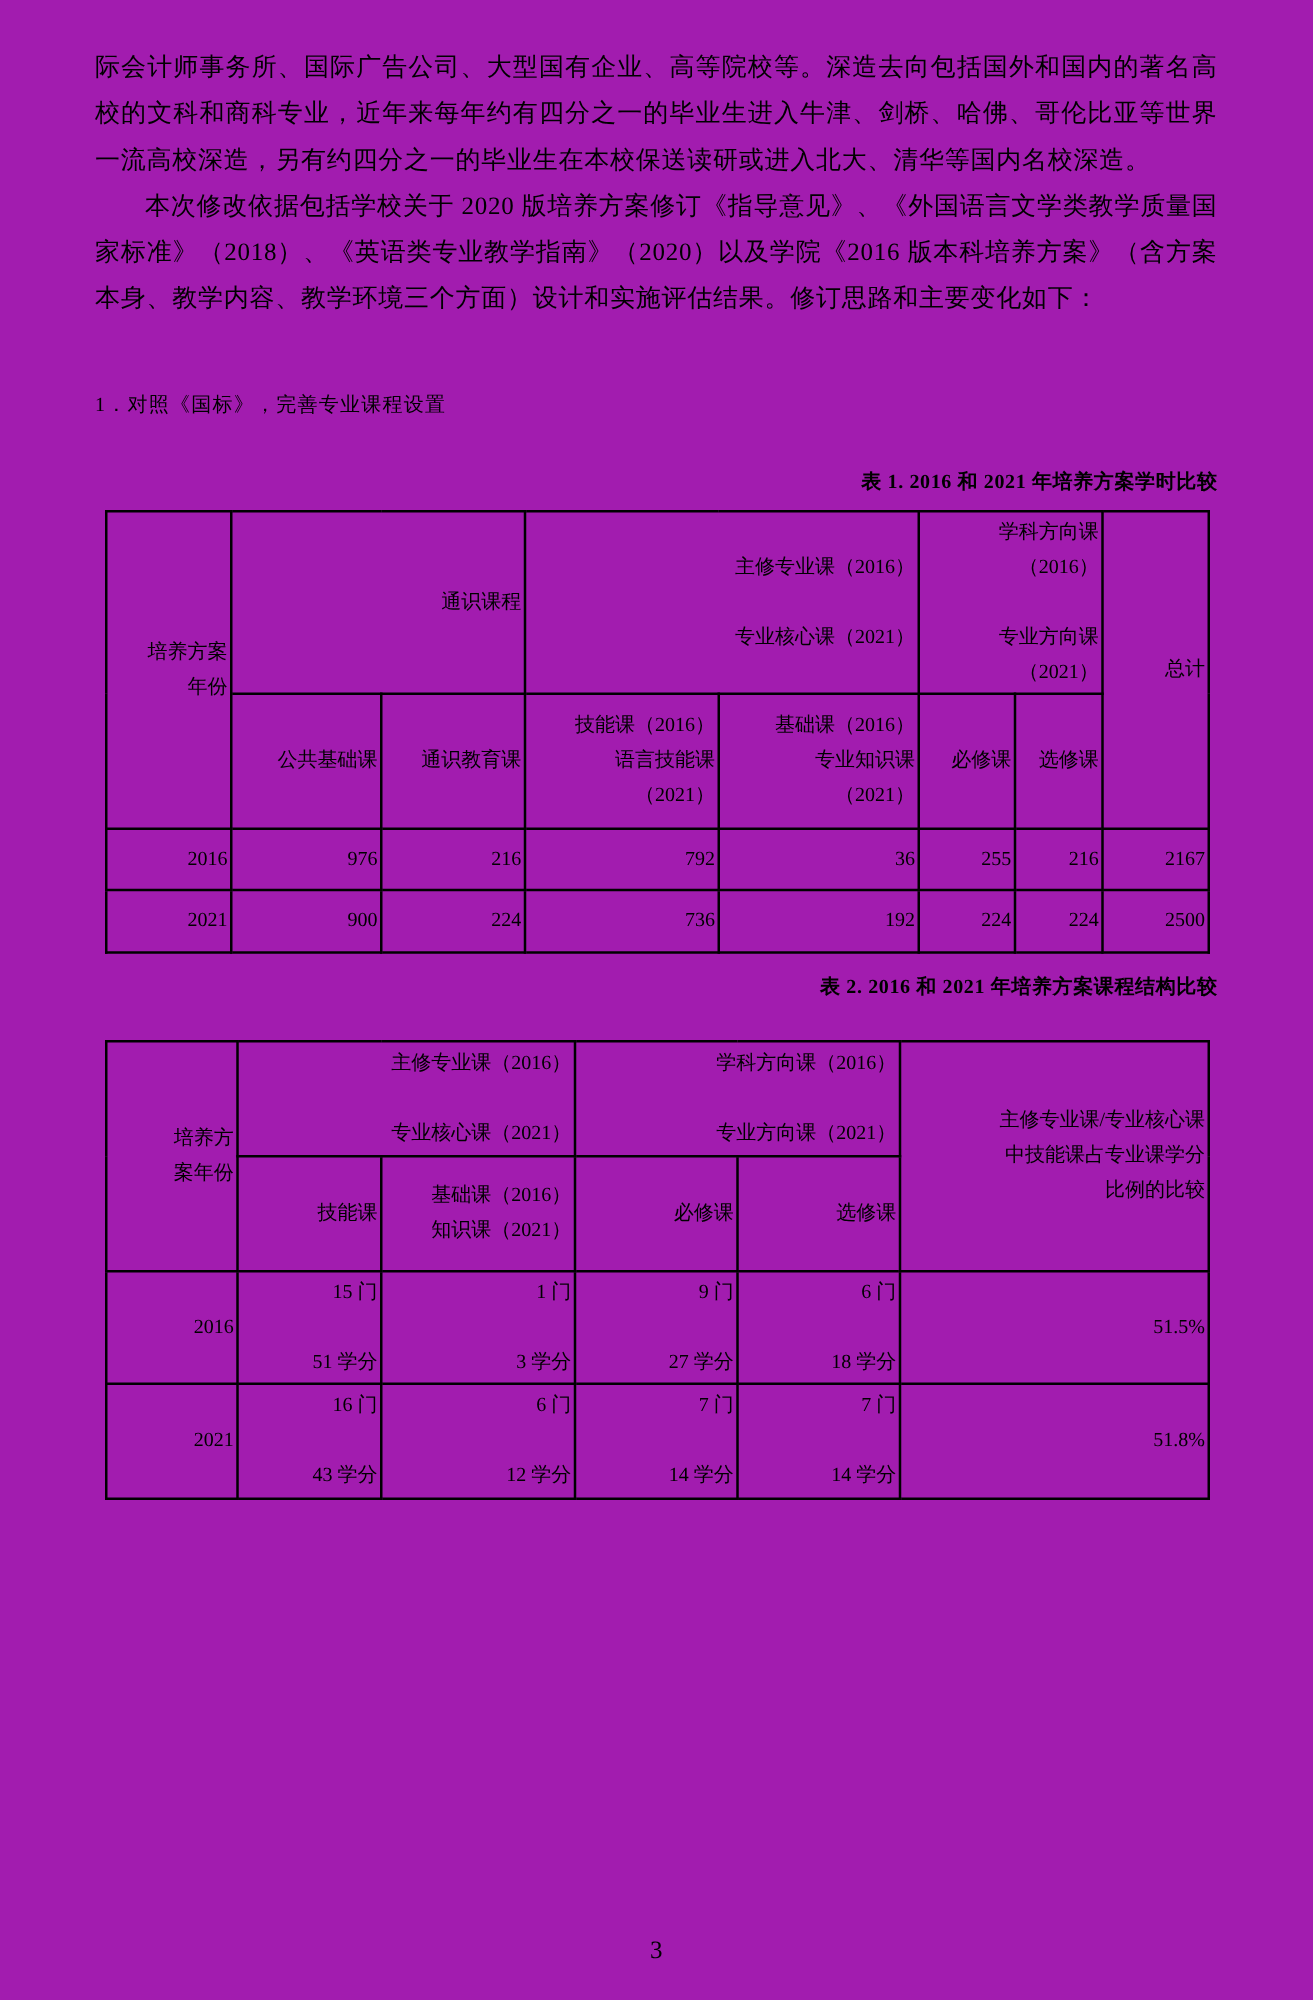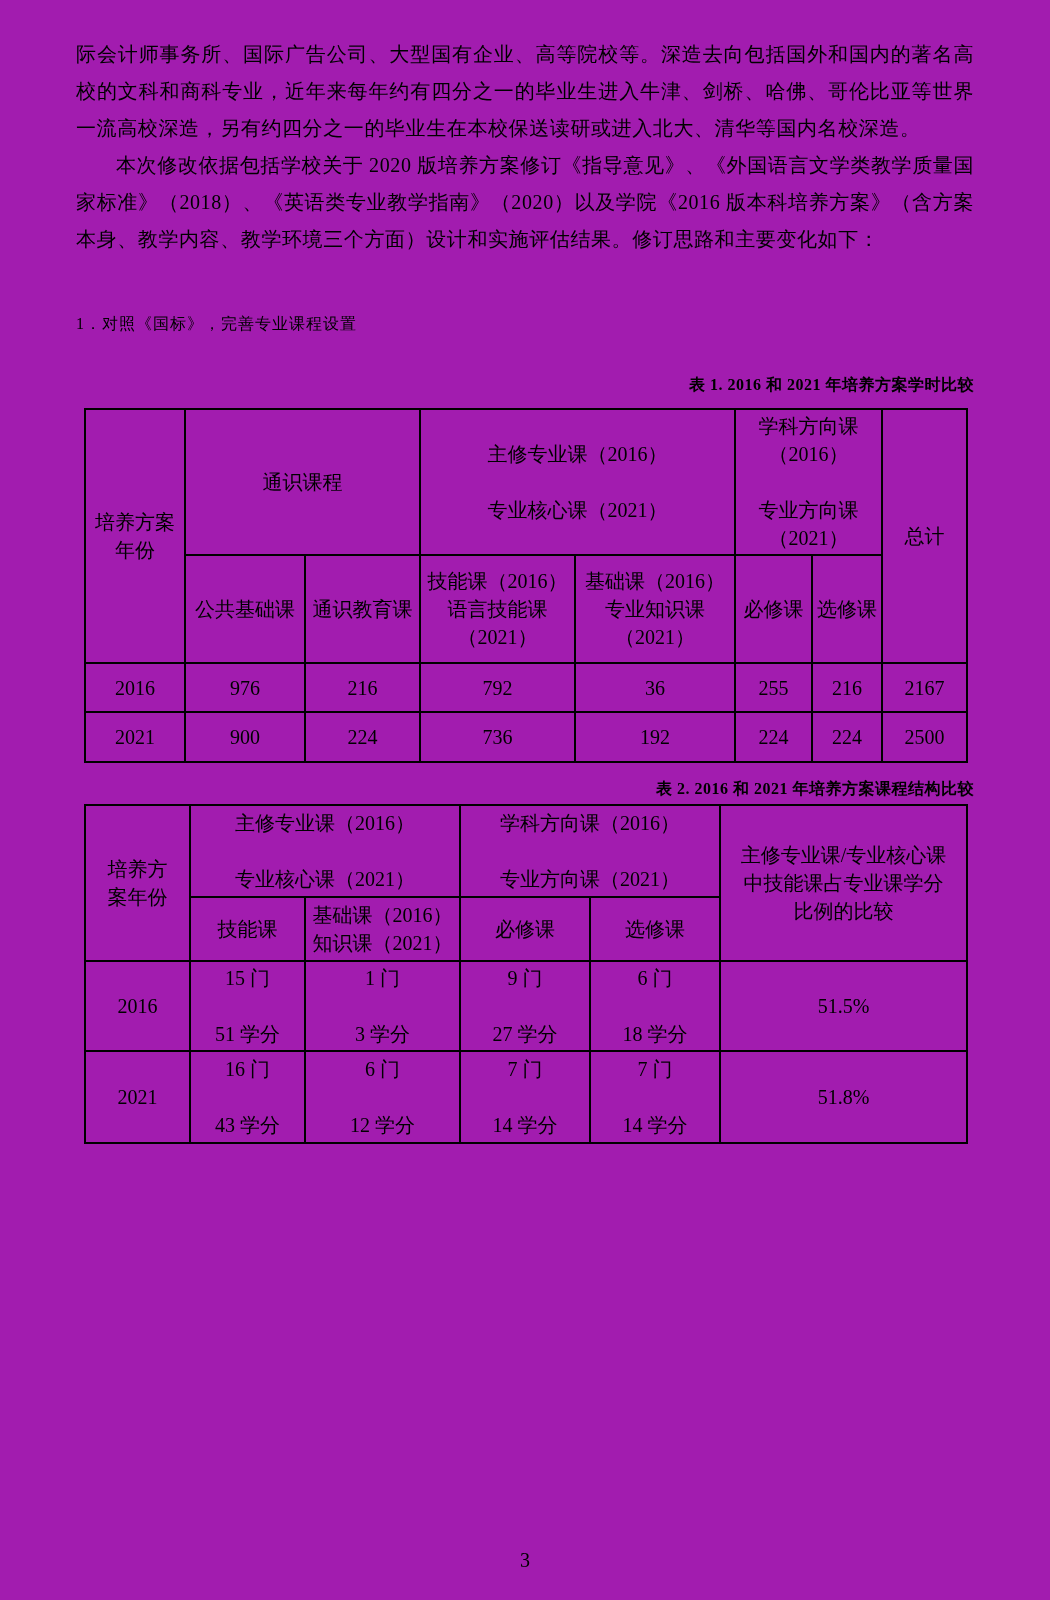--- a/index.html
+++ b/index.html
@@ -36,31 +36,31 @@
     margin-top: 56px;
     margin-bottom: 40px;
   }
   .table-caption {
     font-size: 16px;
     font-weight: bold;
     text-align: right;
     letter-spacing: 0.5px;
   }
   .caption-1 { margin-top: 26px; margin-bottom: 12px; }
-  .caption-2 { margin-top: 16px; margin-bottom: 4px; }
+  .caption-2 { margin-top: 16px; margin-bottom: 32px; }
   table.doc-table {
     border-collapse: collapse;
     table-layout: fixed;
     margin-left: 8px;
   }
   table.doc-table td {
     border: 2px solid #000000;
-    text-align: center;
+    text-align: right;
     vertical-align: middle;
-    font-size: 20px;
+    font-size: 16px;
     line-height: 28px;
     white-space: pre-line;
     padding: 2px 2px;
     font-weight: normal;
     overflow: hidden;
   }
   td.lh36 { line-height: 36px; }
   .page-number {
     position: absolute;
     left: 0;
@@ -164,21 +164,21 @@
       <td colspan="2">主修专业课（2016）
 
 专业核心课（2021）</td>
       <td colspan="2">学科方向课（2016）
 
 专业方向课（2021）</td>
       <td rowspan="2" class="lh36">主修专业课/专业核心课
 中技能课占专业课学分
 比例的比较</td>
     </tr>
-    <tr style="height:64px">
+    <tr style="height:92px">
       <td>技能课</td>
       <td>基础课（2016）
 知识课（2021）</td>
       <td>必修课</td>
       <td>选修课</td>
     </tr>
     <tr style="height:90px">
       <td>2016</td>
       <td>15 门
 

